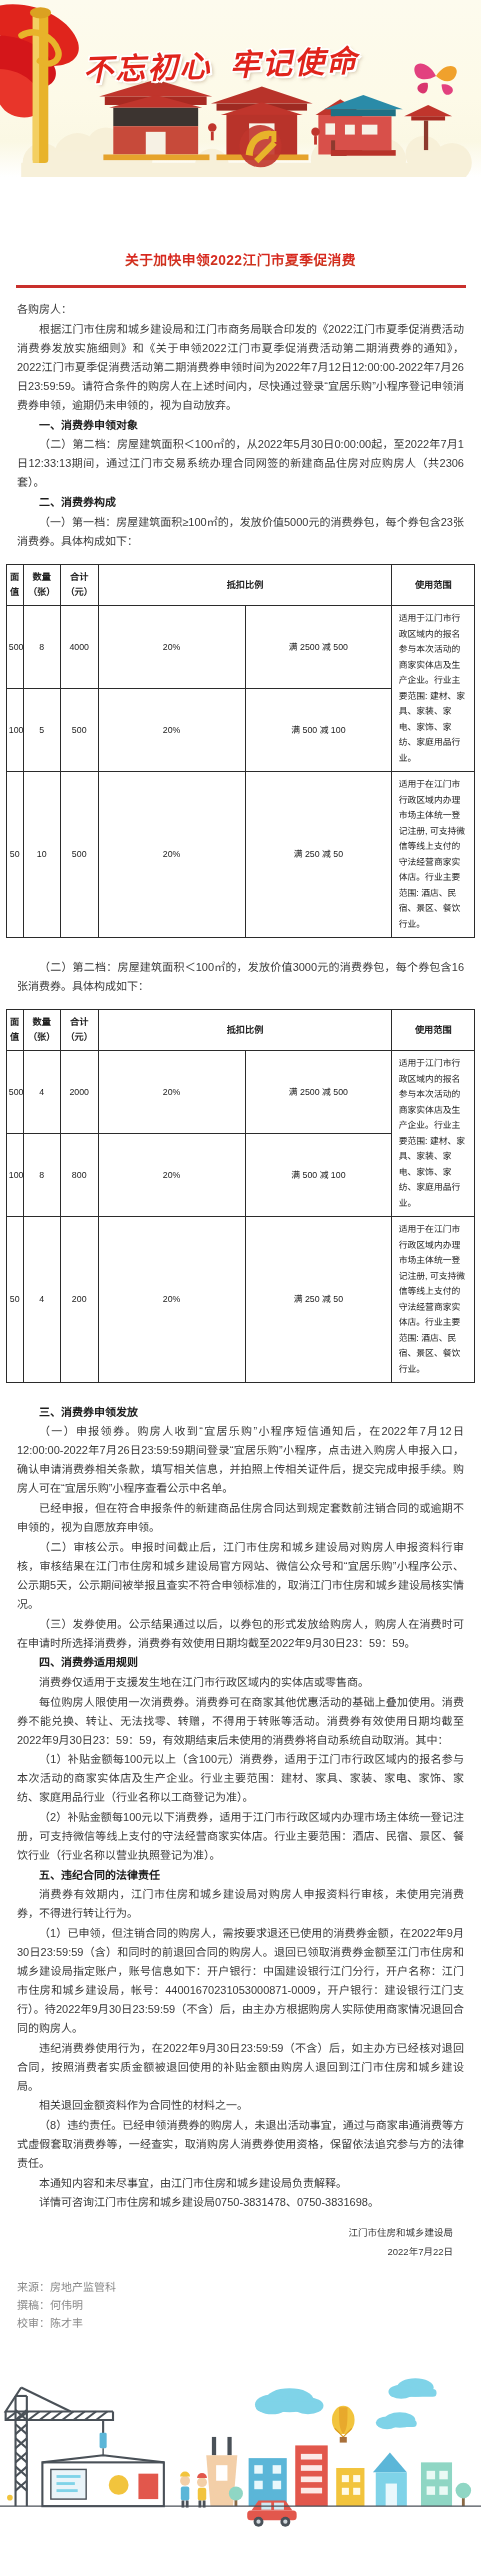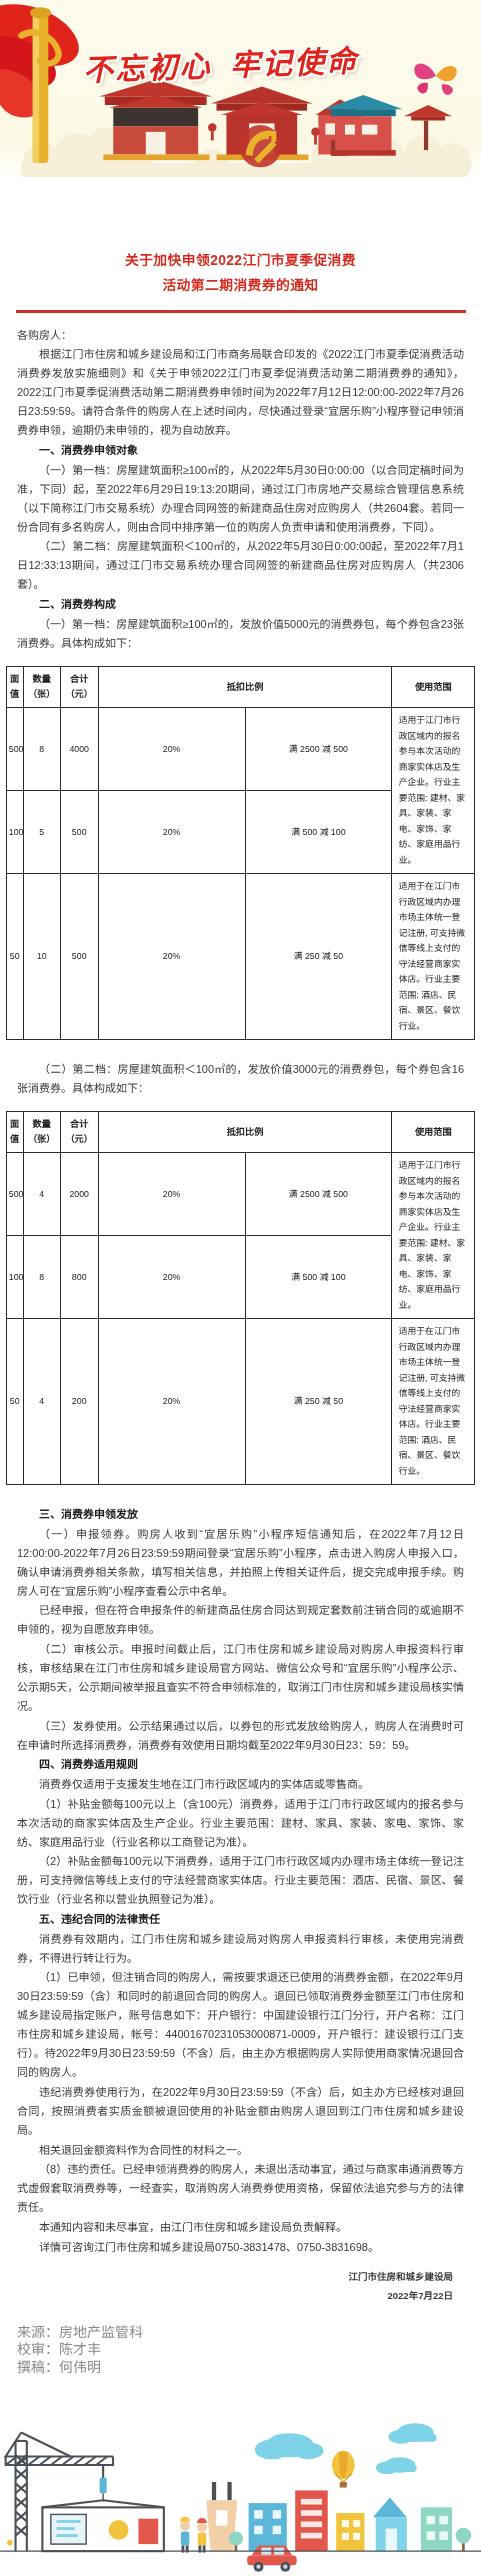--- a/index.html
+++ b/index.html
@@ -119,27 +119,26 @@
   .col-r { width: 44px; }
   .col-c { width: 83px; }
 
   
   .sign {
     padding: 2.8px 28px 0 17px;
     text-align: right;
     font-size: 9.5px;
     line-height: 19px;
     color: #3a3a3a;
-    font-weight: bold;
   }
 
   
   .meta {
     padding: 18.4px 17px 0 17px;
-    font-size: 14px;
+    font-size: 11px;
     line-height: 17.7px;
     color: #8a8a8a;
   }
 
   
   .footer-art {
     position: relative;
     margin-top: 20px;
     width: 481px;
     height: 184px;
@@ -236,31 +235,29 @@
       <path d="M38,30 C52,8 74,14 66,30 C60,42 46,38 38,30Z" fill="#f0a12c"></path>
       <path d="M26,40 C14,38 6,48 16,54 C24,58 28,48 26,40Z" fill="#d9366f"></path>
       <path d="M46,42 C58,40 68,50 58,56 C50,60 46,50 46,42Z" fill="#e2417f"></path>
     </svg>
 
     <div class="banner-title"><span>不忘初心</span><span class="gap"></span><span>牢记使命</span></div>
   </div>
 
   <div class="doc-title">
     <div class="tline">关于加快申领2022江门市夏季促消费</div>
-    <div class="tline">活动第二期消费券的通知</div>
   </div>
   <div class="title-rule"></div>
 
   <div class="body">
 
     <p class="salute">各购房人：</p>
     <p class="p-indent">根据江门市住房和城乡建设局和江门市商务局联合印发的《2022江门市夏季促消费活动消费券发放实施细则》和《关于申领2022江门市夏季促消费活动第二期消费券的通知》，2022江门市夏季促消费活动第二期消费券申领时间为2022年7月12日12:00:00-2022年7月26日23:59:59。请符合条件的购房人在上述时间内，尽快通过登录“宜居乐购”小程序登记申领消费券申领，逾期仍未申领的，视为自动放弃。</p>
 
     <p class="sec-head">一、消费券申领对象</p>
-    <p class="p-indent">（一）第一档：房屋建筑面积≥100㎡的，从2022年5月30日0:00:00（以合同定稿时间为准，下同）起，至2022年6月29日19:13:20期间，通过江门市房地产交易综合管理信息系统（以下简称江门市交易系统）办理合同网签的新建商品住房对应购房人（共2604套。若同一份合同有多名购房人，则由合同中排序第一位的购房人负责申请和使用消费券，下同）。</p>
     <p class="p-indent">（二）第二档：房屋建筑面积＜100㎡的，从2022年5月30日0:00:00起，至2022年7月1日12:33:13期间，通过江门市交易系统办理合同网签的新建商品住房对应购房人（共2306套）。</p>
 
     <p class="sec-head">二、消费券构成</p>
     <p class="p-indent">（一）第一档：房屋建筑面积≥100㎡的，发放价值5000元的消费券包，每个券包含23张消费券。具体构成如下：</p>
   </div>
 
   <div class="tbl-wrap">
     <table class="coupon">
       <thead>
         <tr>
@@ -356,42 +353,43 @@
 
   <div class="body">
     <p class="sec-head">三、消费券申领发放</p>
     <p class="p-indent">（一）申报领券。购房人收到“宜居乐购”小程序短信通知后，在2022年7月12日12:00:00-2022年7月26日23:59:59期间登录“宜居乐购”小程序，点击进入购房人申报入口，确认申请消费券相关条款，填写相关信息，并拍照上传相关证件后，提交完成申报手续。购房人可在“宜居乐购”小程序查看公示中名单。</p>
     <p class="p-indent">已经申报，但在符合申报条件的新建商品住房合同达到规定套数前注销合同的或逾期不申领的，视为自愿放弃申领。</p>
     <p class="p-indent">（二）审核公示。申报时间截止后，江门市住房和城乡建设局对购房人申报资料行审核，审核结果在江门市住房和城乡建设局官方网站、微信公众号和“宜居乐购”小程序公示、公示期5天，公示期间被举报且查实不符合申领标准的，取消江门市住房和城乡建设局核实情况。</p>
     <p class="p-indent">（三）发券使用。公示结果通过以后，以券包的形式发放给购房人，购房人在消费时可在申请时所选择消费券，消费券有效使用日期均截至2022年9月30日23：59：59。</p>
 
     <p class="sec-head">四、消费券适用规则</p>
     <p class="p-indent">消费券仅适用于支援发生地在江门市行政区域内的实体店或零售商。</p>
+    <p class="p-indent">每位购房人限使用一次消费券。消费券可在商家其他优惠活动的基础上叠加使用。消费券不能兑换、转让、无法找零、转赠，不得用于转账等活动。消费券有效使用日期均截至2022年9月30日23：59：59，有效期结束后未使用的消费券将自动系统自动取消。其中：</p>
     <p class="p-indent">（1）补贴金额每100元以上（含100元）消费券，适用于江门市行政区域内的报名参与本次活动的商家实体店及生产企业。行业主要范围：建材、家具、家装、家电、家饰、家纺、家庭用品行业（行业名称以工商登记为准）。</p>
     <p class="p-indent">（2）补贴金额每100元以下消费券，适用于江门市行政区域内办理市场主体统一登记注册，可支持微信等线上支付的守法经营商家实体店。行业主要范围：酒店、民宿、景区、餐饮行业（行业名称以营业执照登记为准）。</p>
 
     <p class="sec-head">五、违纪合同的法律责任</p>
     <p class="p-indent">消费券有效期内，江门市住房和城乡建设局对购房人申报资料行审核，未使用完消费券，不得进行转让行为。</p>
     <p class="p-indent">（1）已申领，但注销合同的购房人，需按要求退还已使用的消费券金额，在2022年9月30日23:59:59（含）和同时的前退回合同的购房人。退回已领取消费券金额至江门市住房和城乡建设局指定账户，账号信息如下：开户银行：中国建设银行江门分行，开户名称：江门市住房和城乡建设局，帐号：44001670231053000871-0009，开户银行：建设银行江门支行）。待2022年9月30日23:59:59（不含）后，由主办方根据购房人实际使用商家情况退回合同的购房人。</p>
     <p class="p-indent">违纪消费券使用行为，在2022年9月30日23:59:59（不含）后，如主办方已经核对退回合同，按照消费者实质金额被退回使用的补贴金额由购房人退回到江门市住房和城乡建设局。</p>
     <p class="p-indent">相关退回金额资料作为合同性的材料之一。</p>
     <p class="p-indent">（8）违约责任。已经申领消费券的购房人，未退出活动事宜，通过与商家串通消费等方式虚假套取消费券等，一经查实，取消购房人消费券使用资格，保留依法追究参与方的法律责任。</p>
     <p class="p-indent">本通知内容和未尽事宜，由江门市住房和城乡建设局负责解释。</p>
     <p class="p-indent">详情可咨询江门市住房和城乡建设局0750-3831478、0750-3831698。</p>
   </div>
 
   <div class="sign">
     <div>江门市住房和城乡建设局</div>
     <div>2022年7月22日</div>
   </div>
 
   <div class="meta">
     <div>来源：房地产监管科</div>
+    <div>撰稿：何伟明</div>
     <div>校审：陈才丰</div>
-    <div>撰稿：何伟明</div>
   </div>
 
   <div class="footer-art">
     <svg width="481" height="184" viewBox="0 0 681 260">
 
       <g fill="#7fd3e8">
         <ellipse cx="410" cy="68" rx="34" ry="17"></ellipse>
           <ellipse cx="385" cy="74" rx="24" ry="14"></ellipse>
         <ellipse cx="436" cy="76" rx="22" ry="12"></ellipse>
           <rect x="362" y="70" width="92" height="14" rx="7"></rect>

